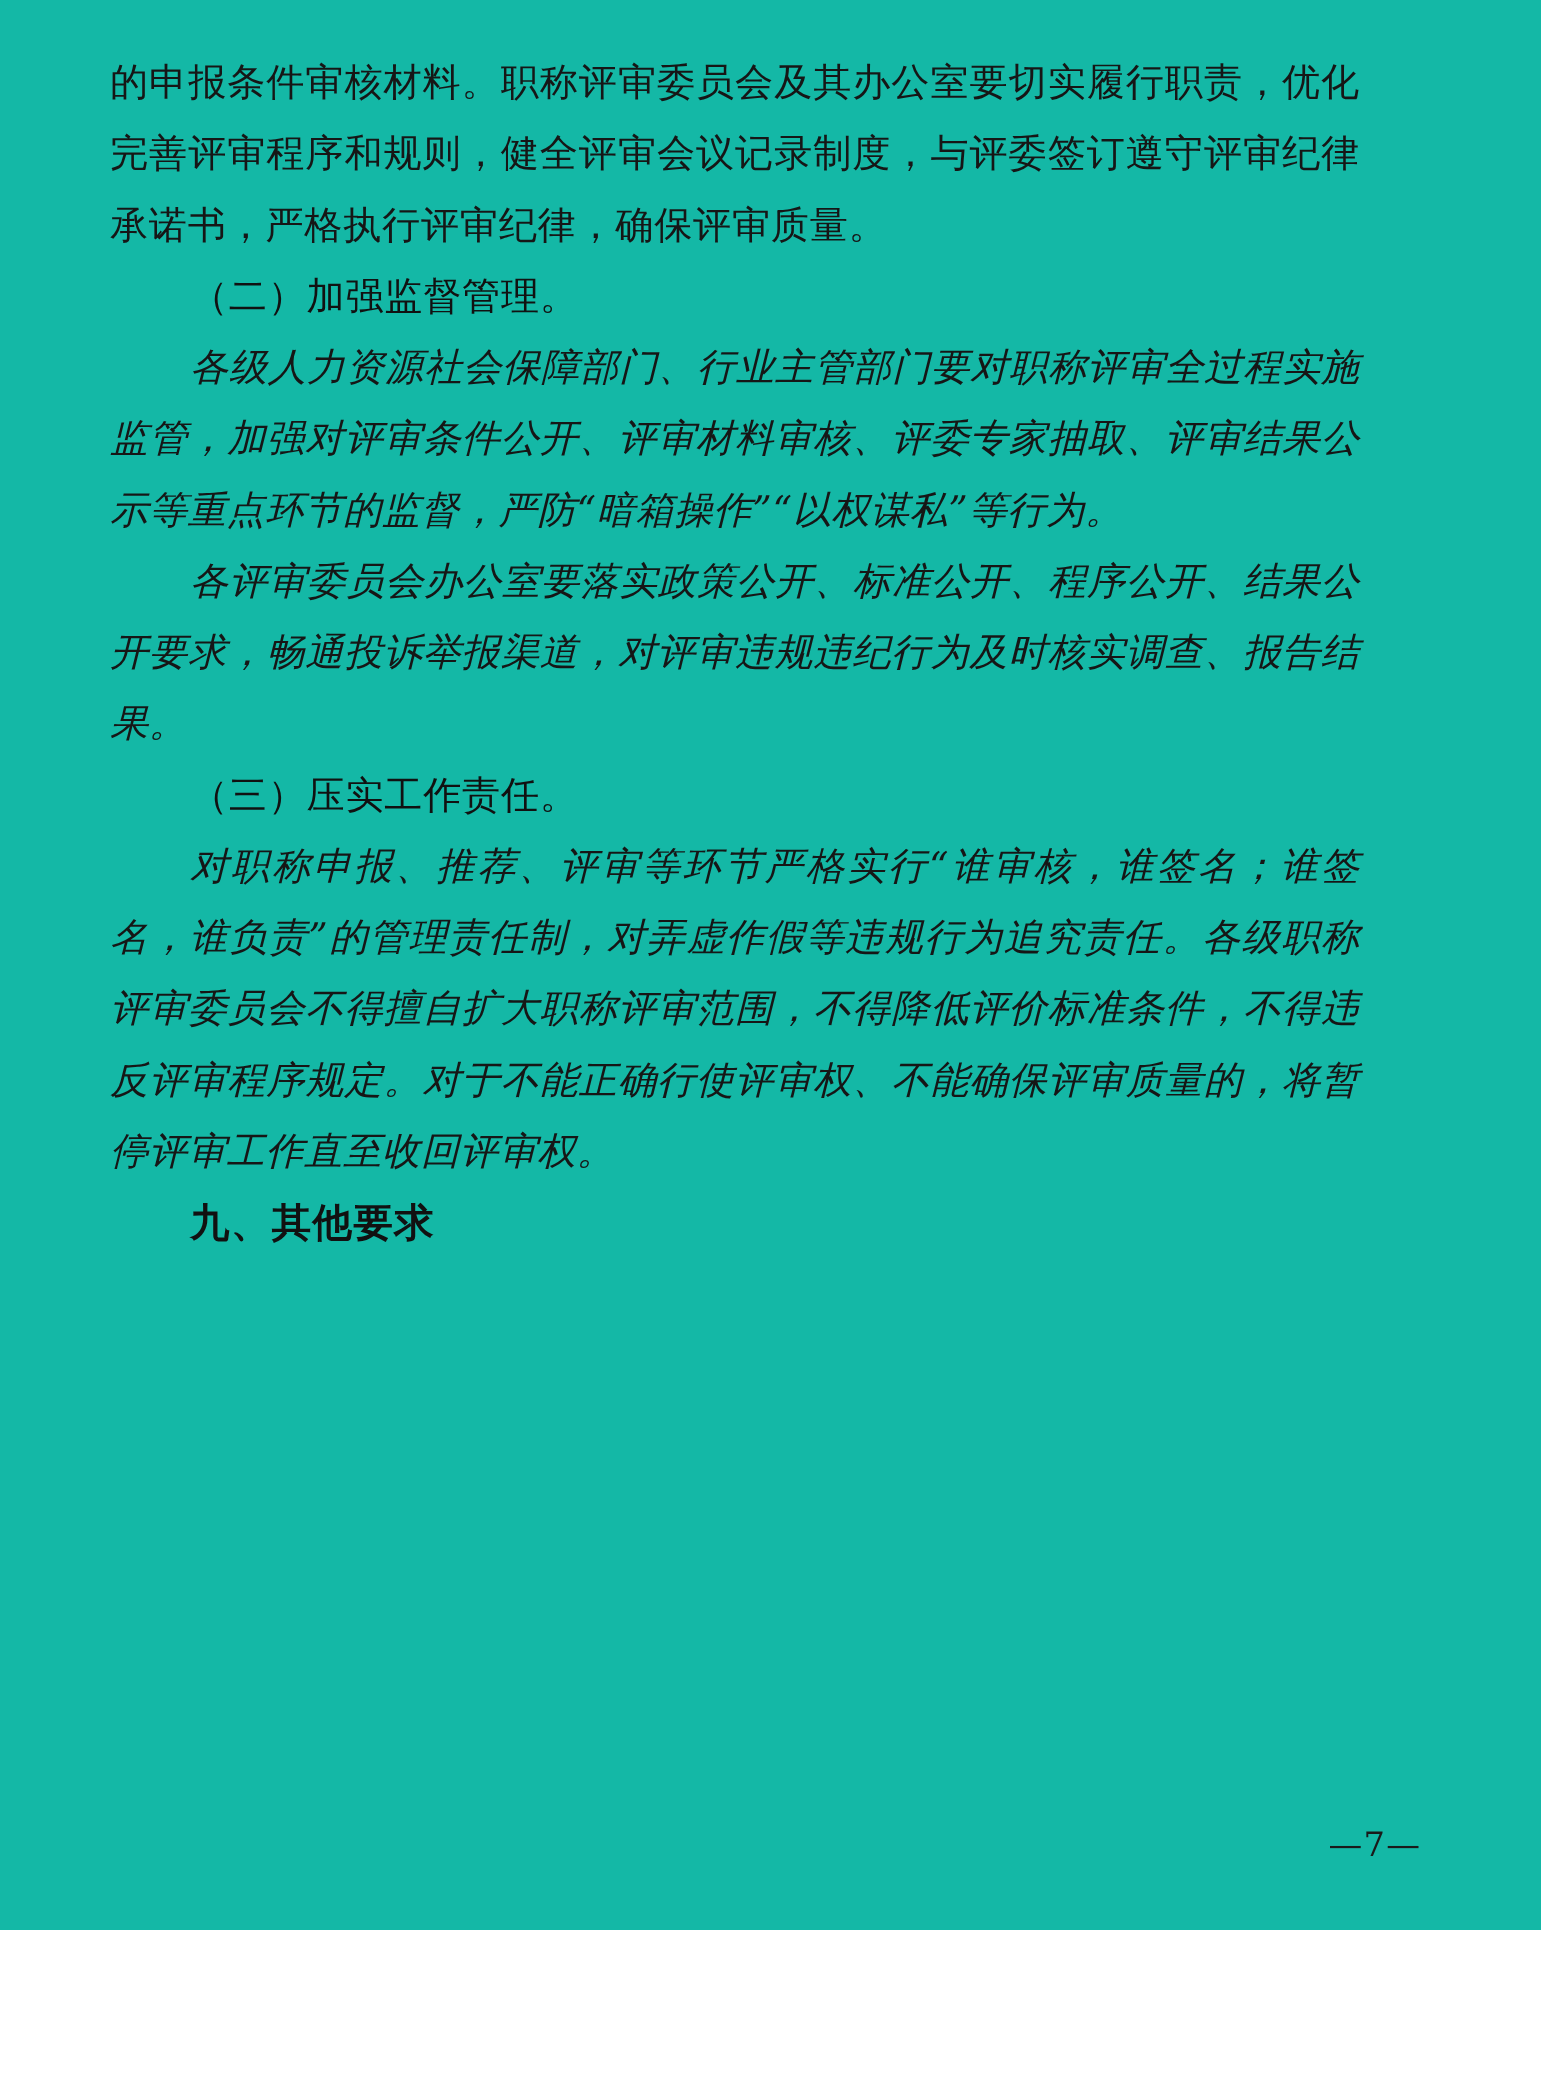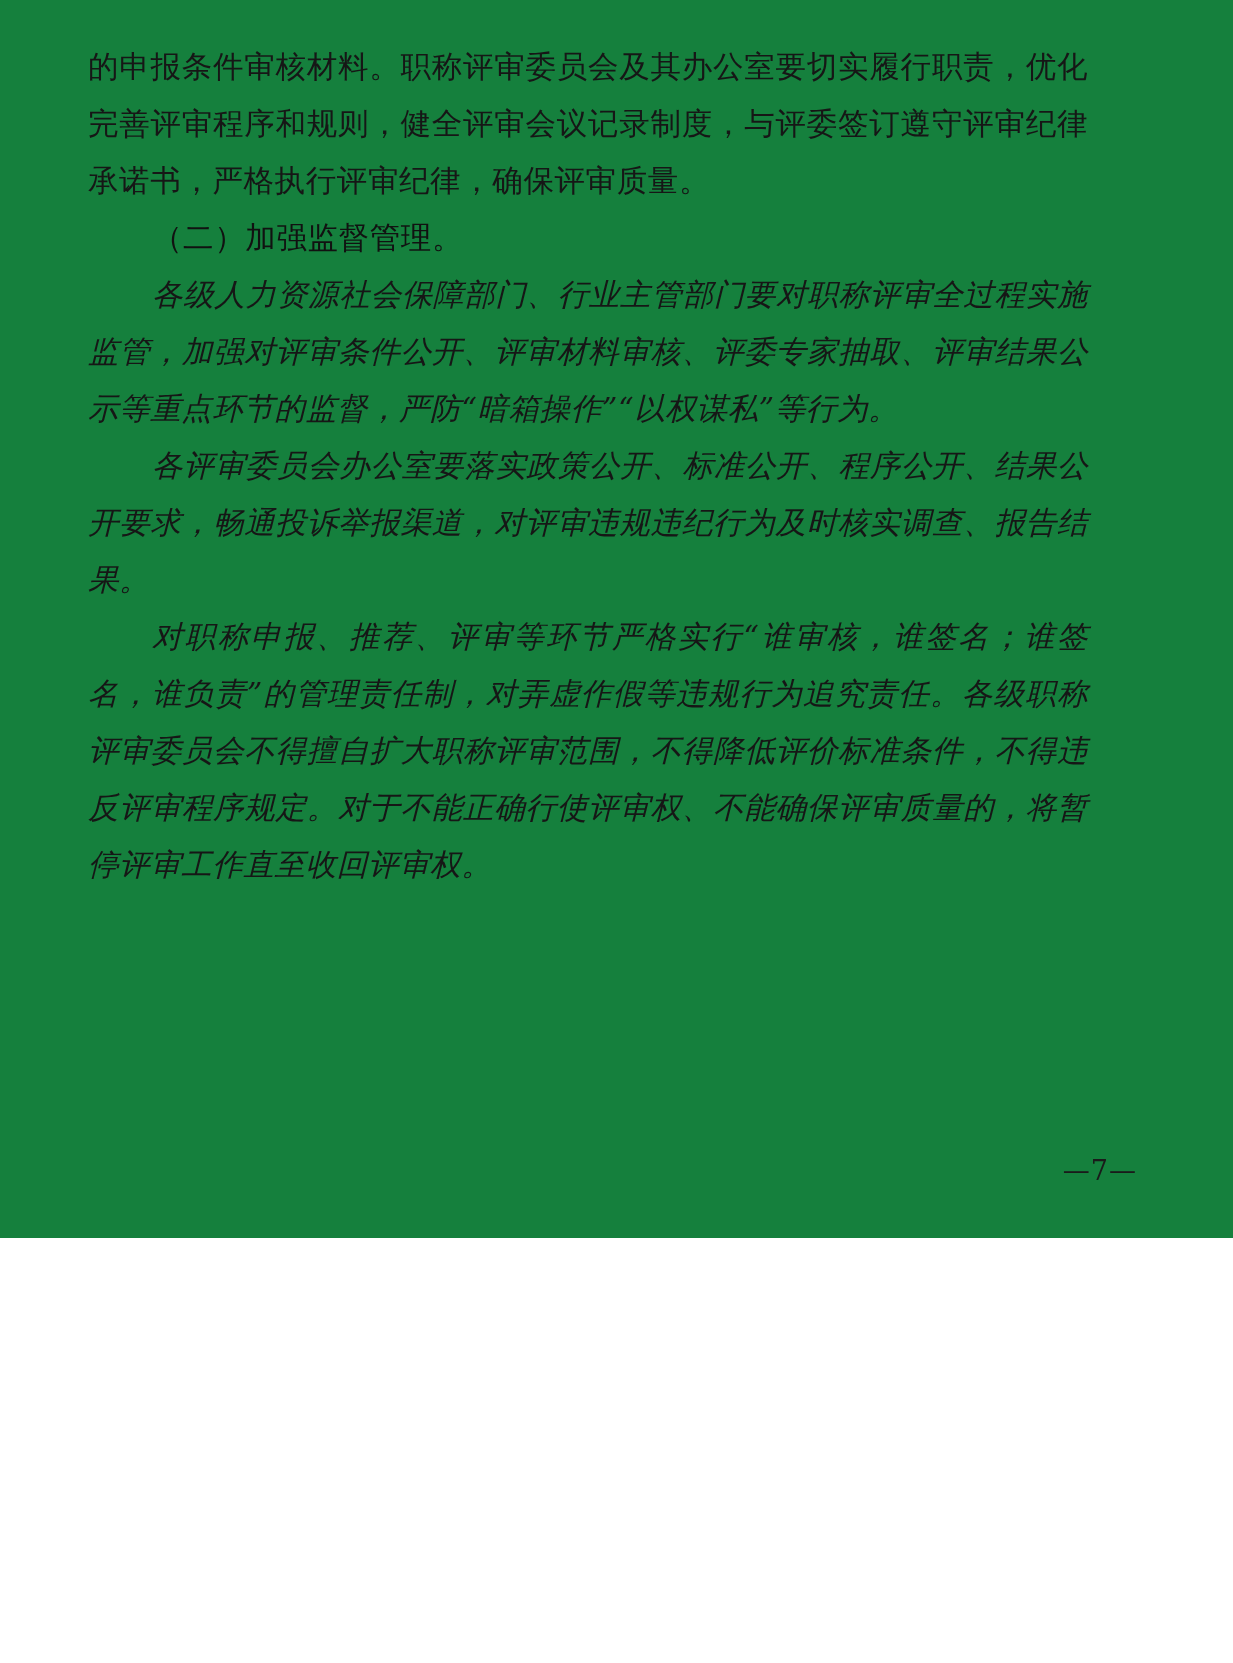--- a/index.html
+++ b/index.html
@@ -13,22 +13,22 @@
     font-family: "DejaVu Serif", serif;
     color: #1a1a1a;
     position: relative;
     overflow: hidden;
   }
   .page {
     position: absolute;
     left: 0;
     top: 0;
     width: 1233px;
-    height: 1238px;
-    background: #15803d;
+    height: 1544px;
+    background: #14b8a6;
   }
   .content {
     position: absolute;
     left: 88px;
     top: 38px;
     width: 1000px;
   }
   p.para {
     margin: 0 0 0 0;
     font-size: 30.5px;
@@ -80,22 +80,24 @@
   <div class="content">
 
     <p class="para">的申报条件审核材料。职称评审委员会及其办公室要切实履行职责，优化完善评审程序和规则，健全评审会议记录制度，与评委签订遵守评审纪律承诺书，严格执行评审纪律，确保评审质量。</p>
 
     <p class="heading">（二）加强监督管理。</p>
 
     <p class="para indent">各级人力资源社会保障部门、行业主管部门要对职称评审全过程实施监管，加强对评审条件公开、评审材料审核、评委专家抽取、评审结果公示等重点环节的监督，严防“暗箱操作”“以权谋私”等行为。</p>
 
     <p class="para indent">各评审委员会办公室要落实政策公开、标准公开、程序公开、结果公开要求，畅通投诉举报渠道，对评审违规违纪行为及时核实调查、报告结果。</p>
 
+    <p class="heading">（三）压实工作责任。</p>
 
     <p class="para indent">对职称申报、推荐、评审等环节严格实行“谁审核，谁签名；谁签名，谁负责”的管理责任制，对弄虚作假等违规行为追究责任。各级职称评审委员会不得擅自扩大职称评审范围，不得降低评价标准条件，不得违反评审程序规定。对于不能正确行使评审权、不能确保评审质量的，将暂停评审工作直至收回评审权。</p>
 
+    <p class="section-heading">九、其他要求</p>
 
 
 
   </div>
 
   <div class="page-number">—7—</div>
 </div>
 
 </body></html>

